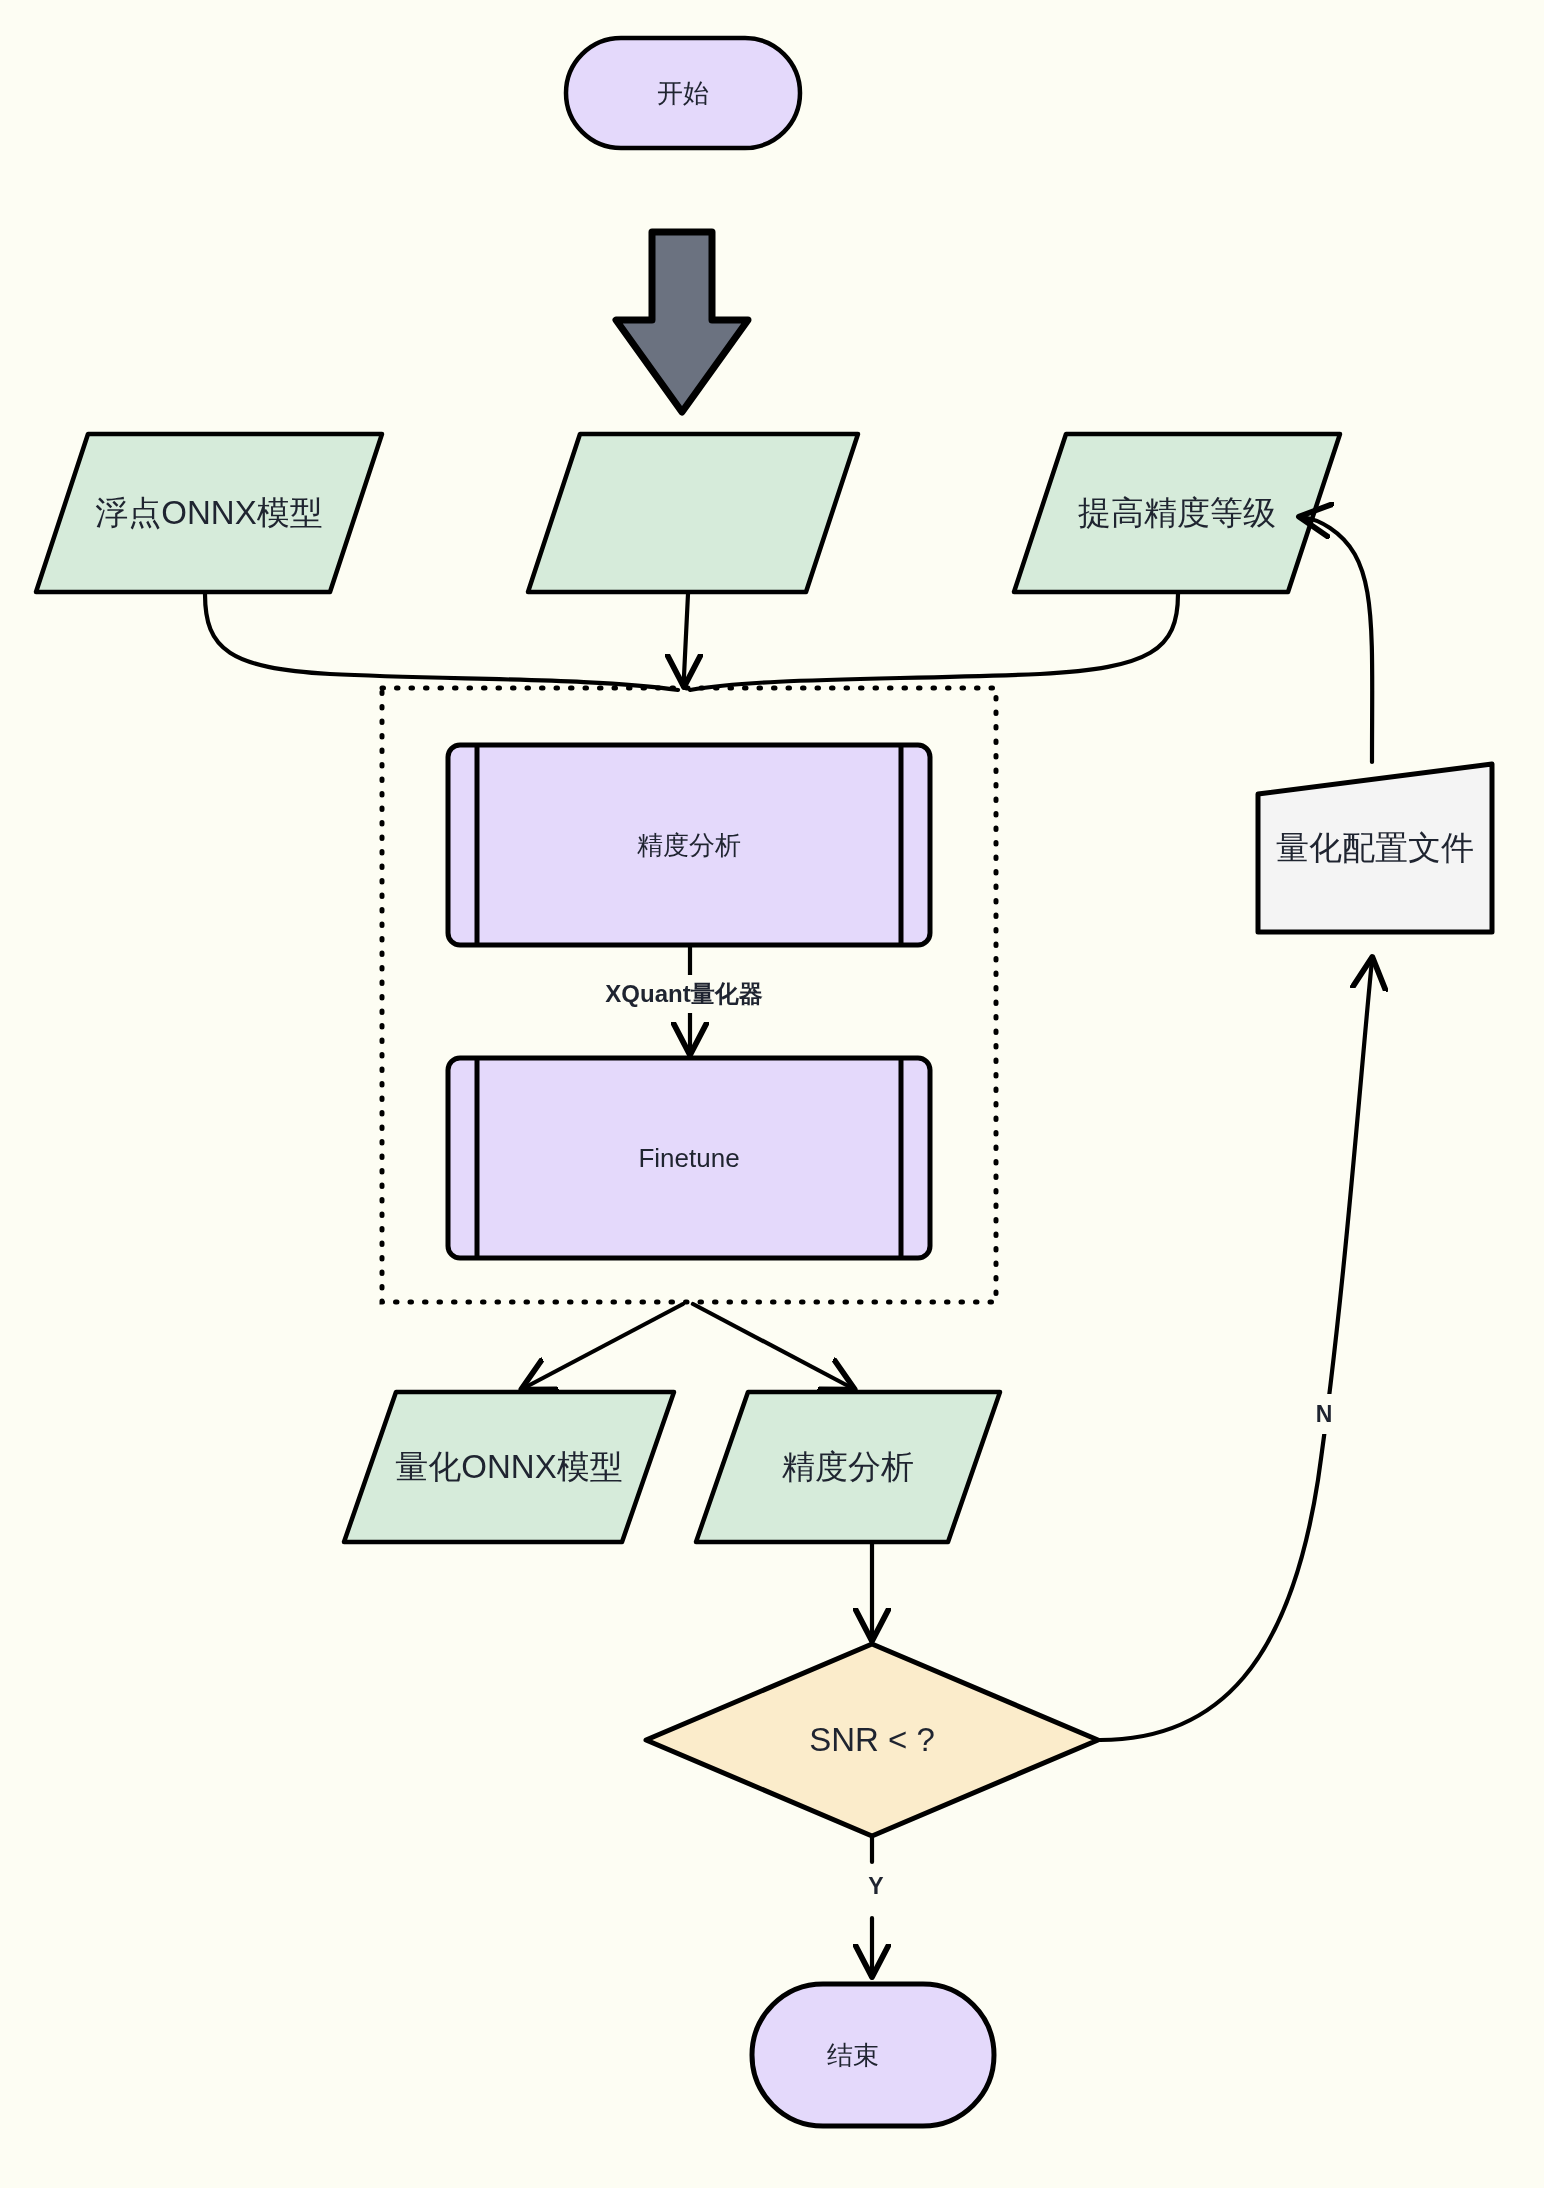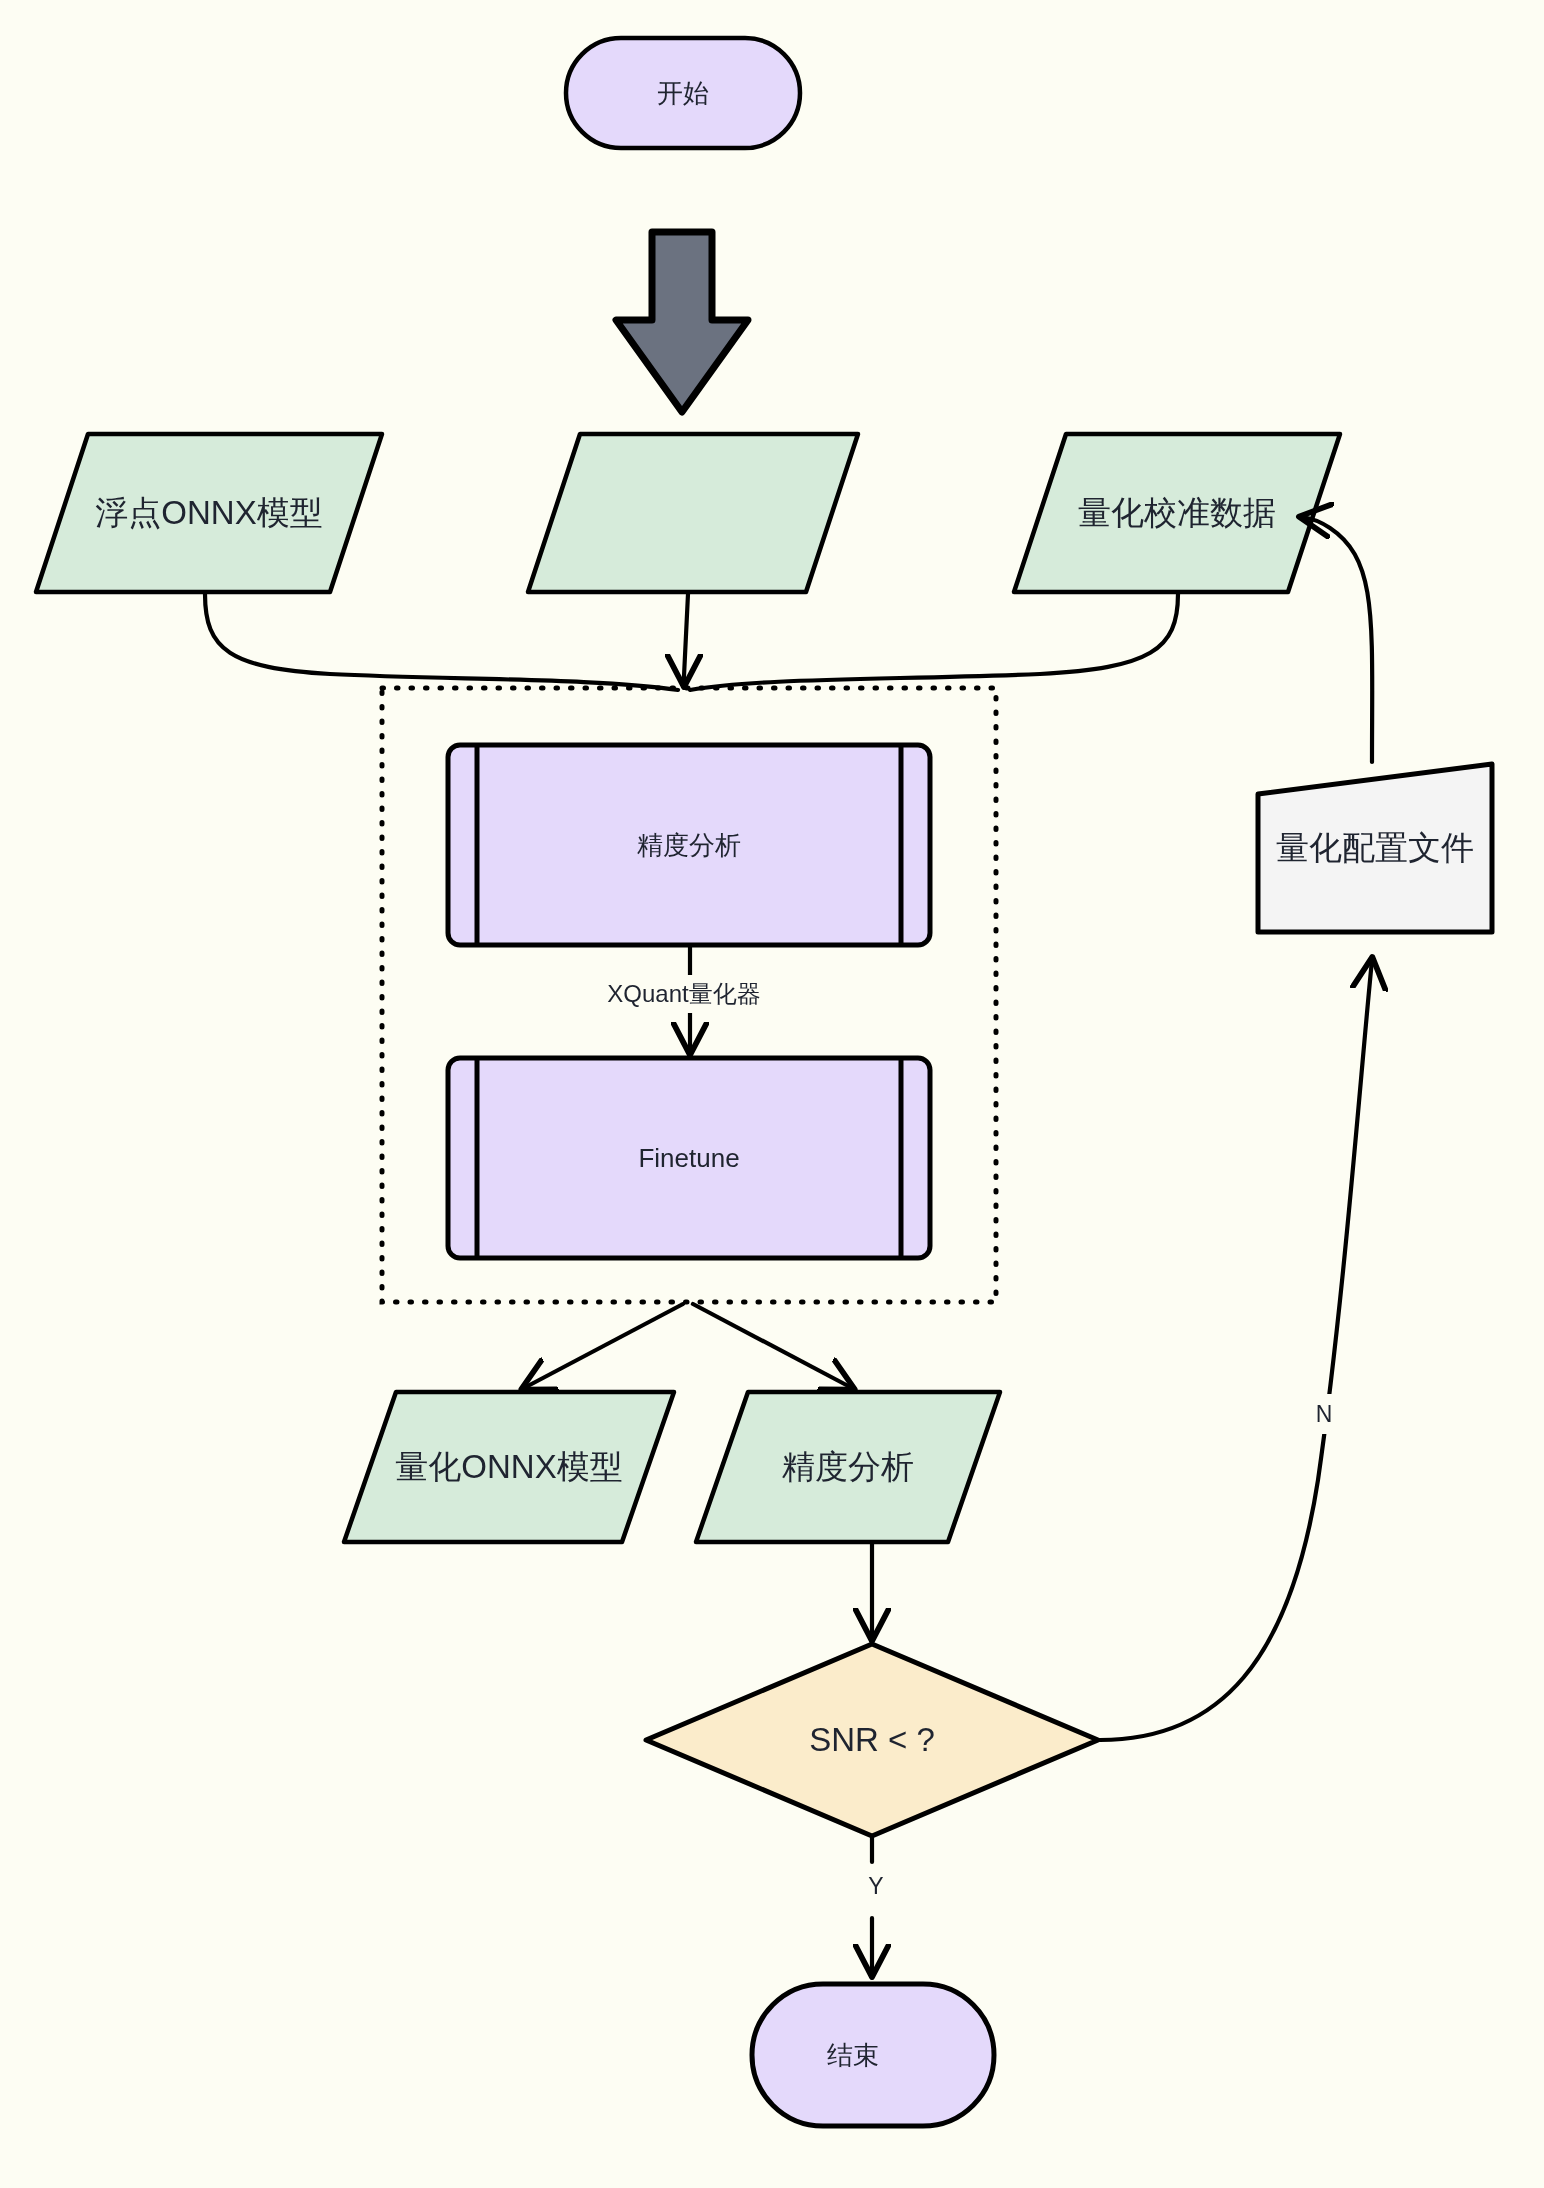--- a/index.html
+++ b/index.html
@@ -40,20 +40,21 @@
   .edge-label {
     position: absolute;
     display: flex;
     align-items: center;
     justify-content: center;
     color: #1f2430;
     font-size: 24px;
     white-space: nowrap;
     background: #fdfdf3;
     padding: 0 4px;
+    font-weight: bold;
   }
   .edge-label-small {
     font-size: 23px;
   }
 </style>
 </head>
 <body>
 
 <div id="canvas">
 
@@ -112,21 +113,21 @@
     <path d="M 1100 1740 C 1220 1740, 1290 1660, 1318 1480 C 1344 1300, 1360 1080, 1372 960" fill="none" stroke="#000" stroke-width="4.2" stroke-linecap="round" marker-end="url(#arrow)"></path>
 
     <path d="M 1372 762 C 1372 620, 1378 560, 1330 528 C 1318 520, 1310 518, 1302 517" fill="none" stroke="#000" stroke-width="4.2" stroke-linecap="round" marker-end="url(#arrow)"></path>
   </svg>
 
   <div class="node-label lbl-cn-25" style="left:566px; top:38px; width:234px; height:110px;">开始</div>
 
   <div class="node-label lbl-cn-24" style="left:36px; top:434px; width:346px; height:158px;">浮点ONNX模型</div>
 
 
-  <div class="node-label lbl-cn-24" style="left:1014px; top:434px; width:326px; height:158px;">量化校准数据</div>
+  <div class="node-label lbl-cn-24" style="left:1014px; top:434px; width:326px; height:158px;">提高精度等级</div>
 
   <div class="node-label lbl-cn-25" style="left:448px; top:745px; width:482px; height:200px;">精度分析</div>
 
   <div class="node-label lbl-cn-25" style="left:448px; top:1058px; width:482px; height:200px;">Finetune</div>
 
   <div class="node-label lbl-cn-24" style="left:344px; top:1392px; width:330px; height:150px;">量化ONNX模型</div>
 
   <div class="node-label lbl-cn-24" style="left:696px; top:1392px; width:304px; height:150px;">精度分析</div>
 
   <div class="node-label lbl-cn-24" style="left:646px; top:1644px; width:452px; height:192px;">SNR &lt; ?</div>

